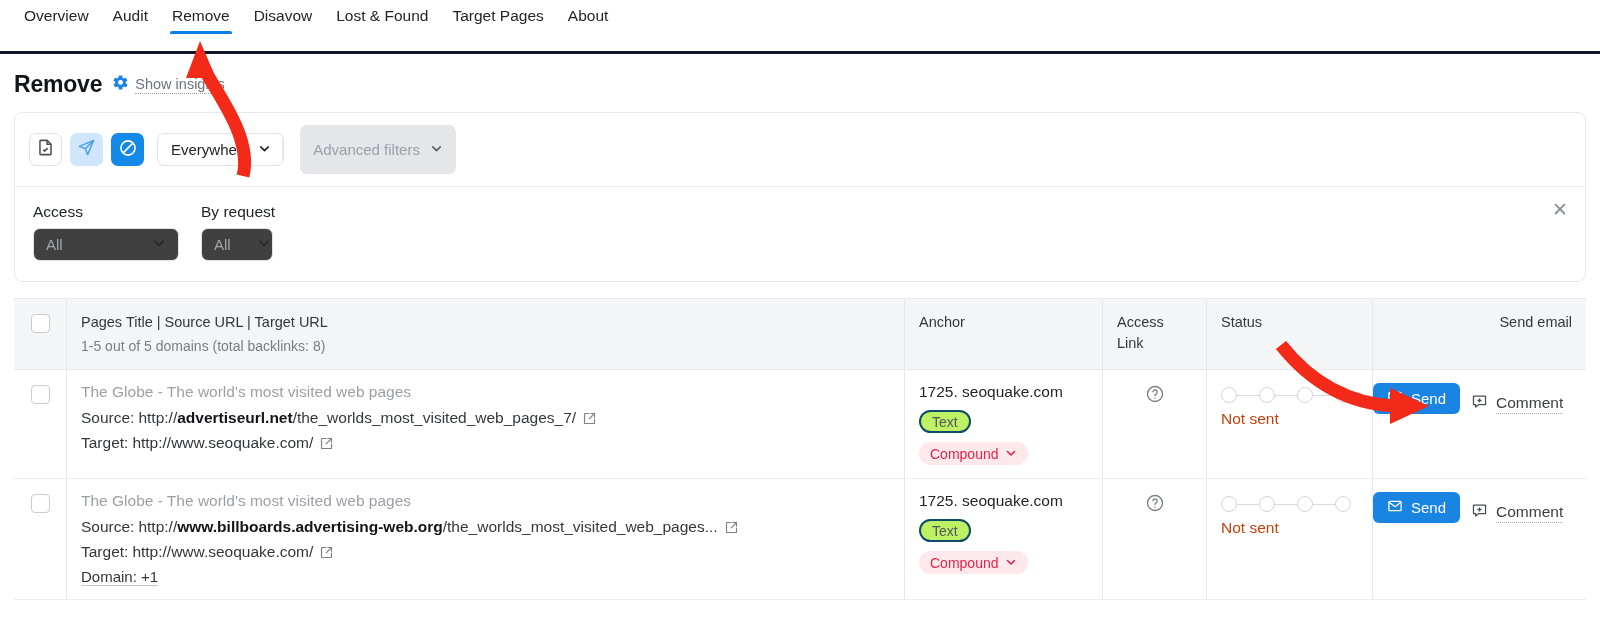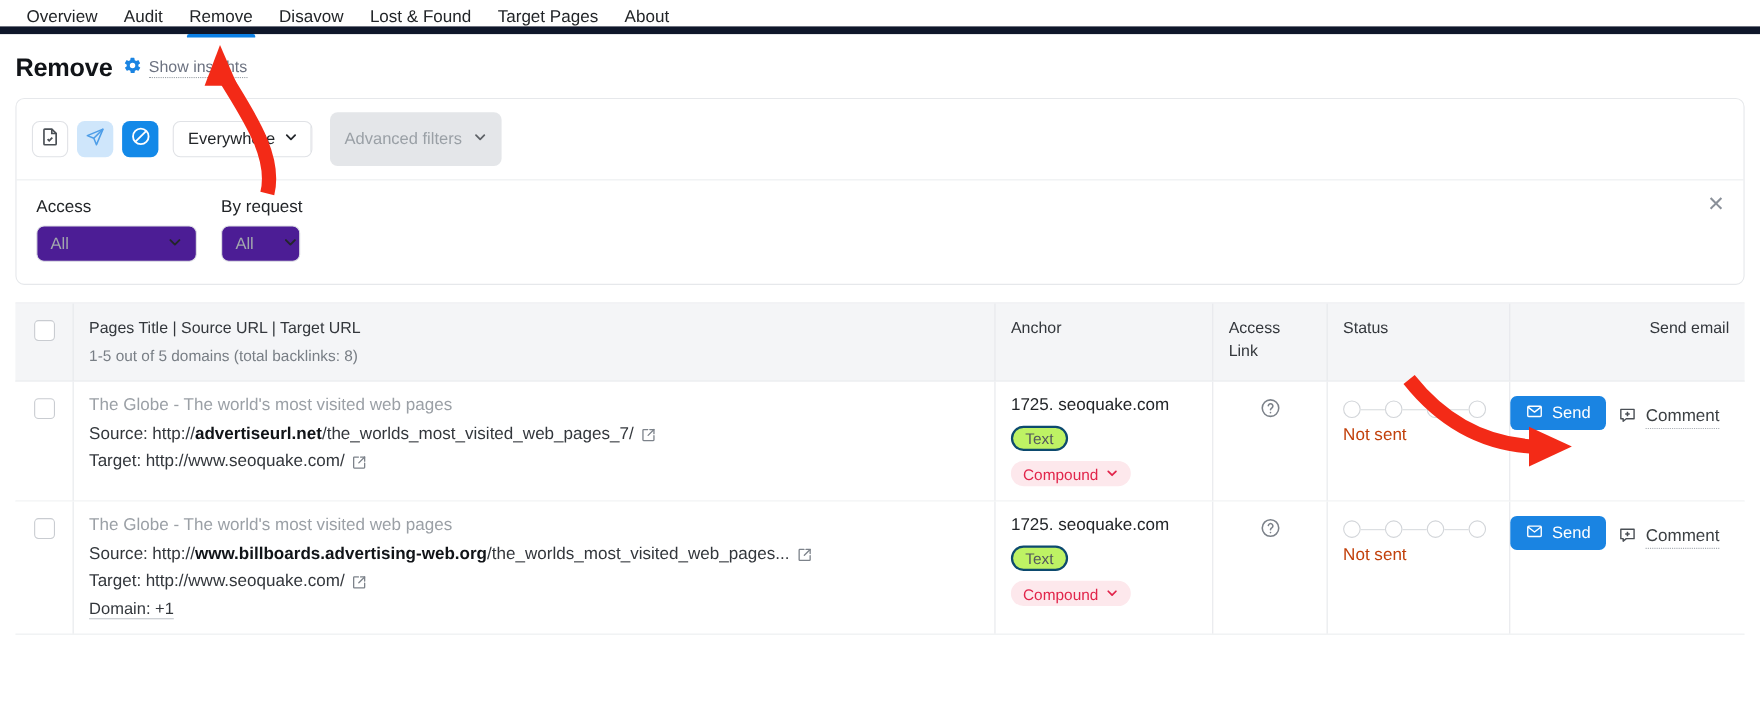--- a/index.html
+++ b/index.html
@@ -8,22 +8,22 @@
     width:1600px; height:637px;
     font-family:"Liberation Sans", sans-serif;
     background:#ffffff;
     color:#222528;
     overflow:hidden;
     position:relative;
   }
 
   
   .nav {
-    height:31px;
-    border-bottom:7px solid #0f172a;
+    height:54px;
+    border-bottom:3px solid #0f172a;
     display:flex;
     align-items:flex-start;
     padding:0 12px;
     background:#fff;
   }
   .nav-item {
     font-size:15.5px;
     color:#222528;
     padding:8px 12px 10px 12px;
     cursor:pointer;
@@ -166,21 +166,21 @@
   .filters-inner { display:flex; gap:22px; }
   .filter-group { display:flex; flex-direction:column; gap:7px; }
   .filter-label { font-size:15.5px; color:#222528; }
   .filter-select {
     display:flex; align-items:center; justify-content:space-between;
     gap:26px;
     border:1px solid #e0e2e6;
     border-radius:7px;
     height:33px;
     padding:0 12px;
-    background:#4c1d95;
+    background:#404040;
     cursor:pointer;
     font-size:15px;
     color:#a2a7ad;
   }
   .filter-select.w-wide { width:146px; }
   .filter-select.w-narrow { width:72px; }
   .filters-close {
     position:absolute; top:11px; right:14px;
     width:22px; height:22px;
     display:flex; align-items:center; justify-content:center;

